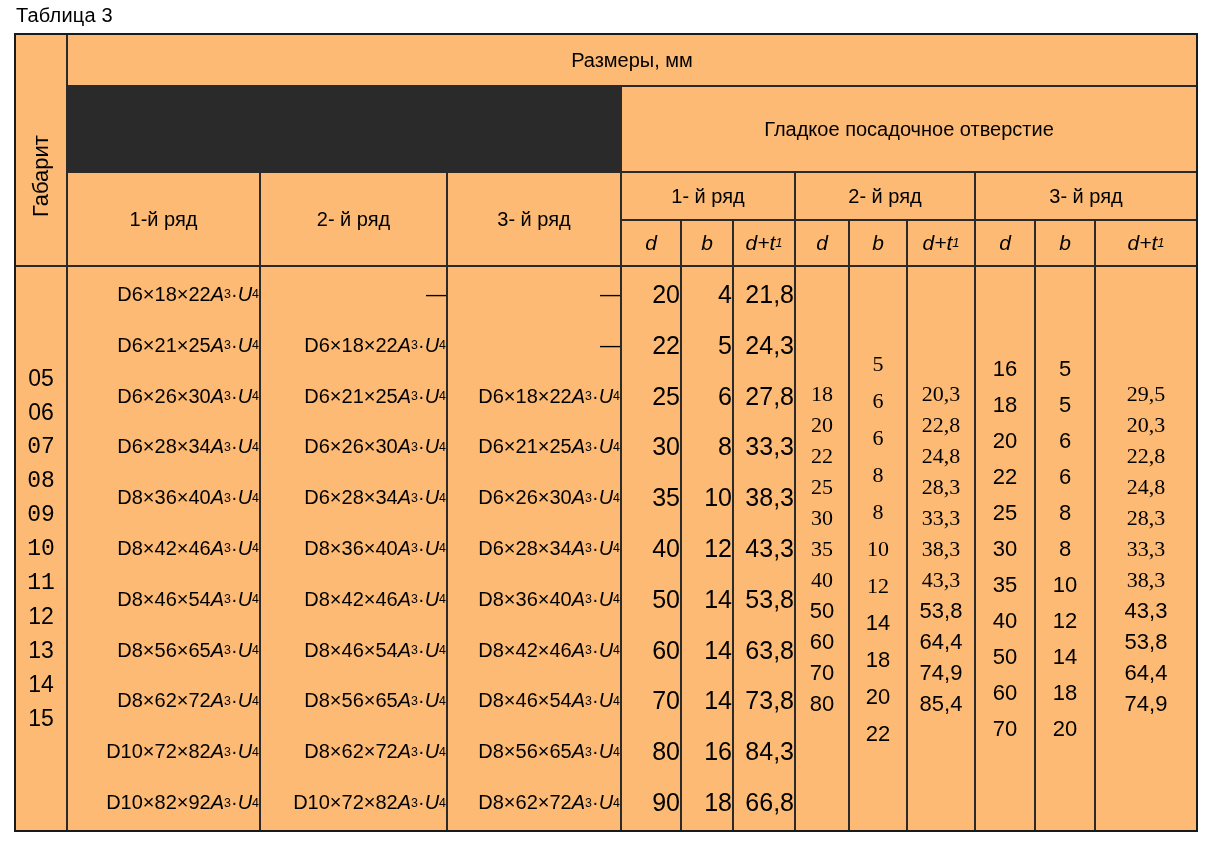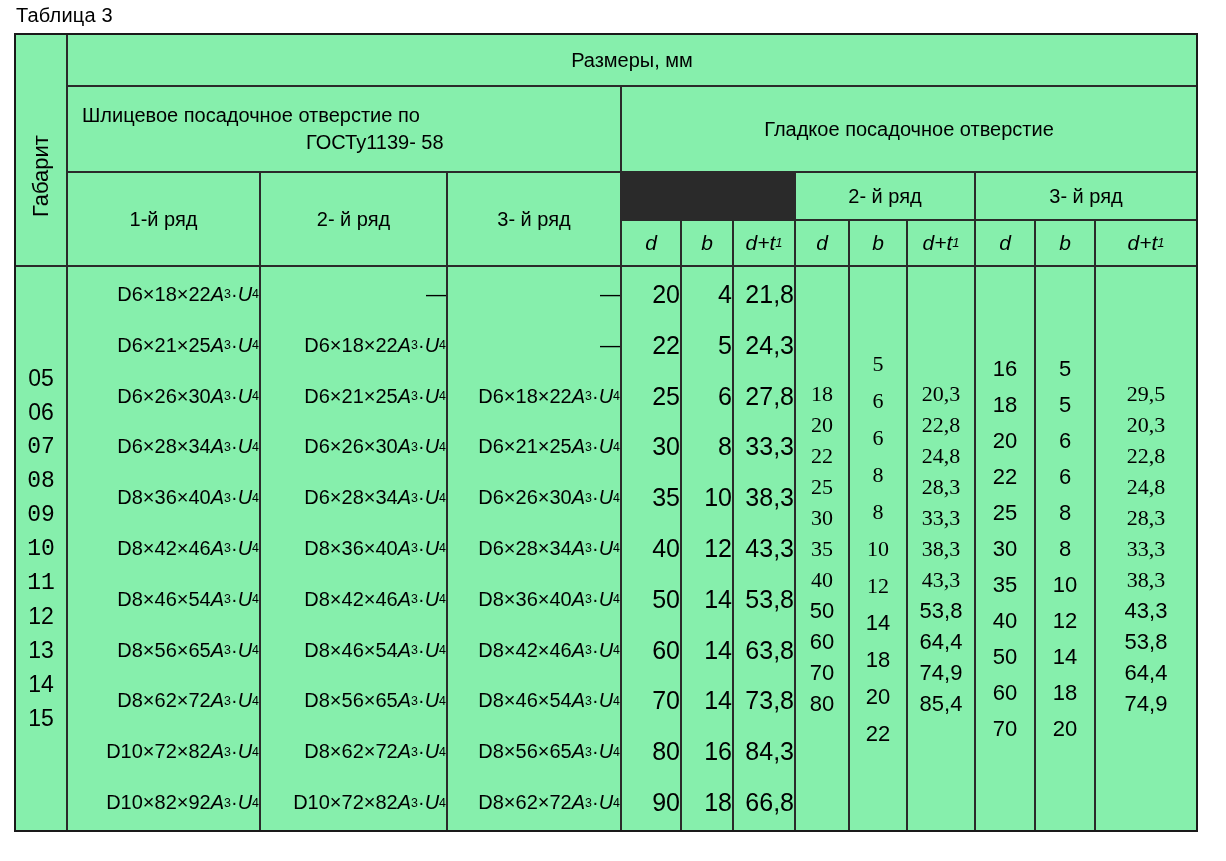--- a/index.html
+++ b/index.html
@@ -12,21 +12,21 @@
     position:absolute;left:16px;top:4px;
     font-size:20px;color:#000;letter-spacing:0.2px;
   }
   .tbl{
     position:absolute;left:14px;top:33px;width:1184px;height:799px;
     box-sizing:border-box;border:2px solid #1a1a1a;background:#2a2a2a;
     display:grid;gap:2px;
     grid-template-columns:50px 191px 185px 172px 58px 50px 60px 52px 56px 66px 58px 58px 1fr;
     grid-template-rows:50px 84px 46px 44px 1fr;
   }
-  .cell{background:#86efac;display:flex;align-items:center;justify-content:center;box-sizing:border-box;}
+  .cell{background:#fdba74;display:flex;align-items:center;justify-content:center;box-sizing:border-box;}
   .hdr{font-size:20px;}
   
   .gabhead .rot{
     display:block;white-space:nowrap;font-size:22px;
     transform:translateY(26px) rotate(-90deg);
   }
   
   .splhead{flex-direction:column;align-items:stretch;justify-content:center;line-height:27px;}
   .splhead .l1{padding-left:14px;text-align:left;}
   .splhead .l2{padding-left:238px;text-align:left;}
@@ -59,31 +59,28 @@
 <div class="caption">Таблица 3</div>
 
 <div class="tbl">
 
   <div class="cell gabhead" style="grid-area:1/1/5/2">
     <span class="rot">Габарит</span>
   </div>
 
   <div class="cell hdr" style="grid-area:1/2/2/14">Размеры, мм</div>
 
-  <div class="cell hdr splhead" style="grid-area:2/2/3/5">
-    <div class="l1">Шлицевое посадочное отверстие по</div>
-    <div class="l2">ГОСТу1139- 58</div>
-  </div>
 
   <div class="cell hdr" style="grid-area:2/5/3/14">Гладкое посадочное отверстие</div>
 
   <div class="cell hdr" style="grid-area:3/2/5/3">1-й ряд</div>
   <div class="cell hdr" style="grid-area:3/3/5/4">2- й ряд</div>
   <div class="cell hdr" style="grid-area:3/4/5/5">3- й ряд</div>
 
+  <div class="cell hdr" style="grid-area:3/5/4/8">1- й ряд</div>
   <div class="cell hdr" style="grid-area:3/8/4/11">2- й ряд</div>
   <div class="cell hdr" style="grid-area:3/11/4/14">3- й ряд</div>
 
   <div class="cell sub" style="grid-area:4/5/5/6">d</div>
   <div class="cell sub" style="grid-area:4/6/5/7">b</div>
   <div class="cell sub" style="grid-area:4/7/5/8"><i>d</i>+<i>t</i><sub>1</sub></div>
   <div class="cell sub" style="grid-area:4/8/5/9">d</div>
   <div class="cell sub" style="grid-area:4/9/5/10">b</div>
   <div class="cell sub" style="grid-area:4/10/5/11"><i>d</i>+<i>t</i><sub>1</sub></div>
   <div class="cell sub" style="grid-area:4/11/5/12">d</div>

